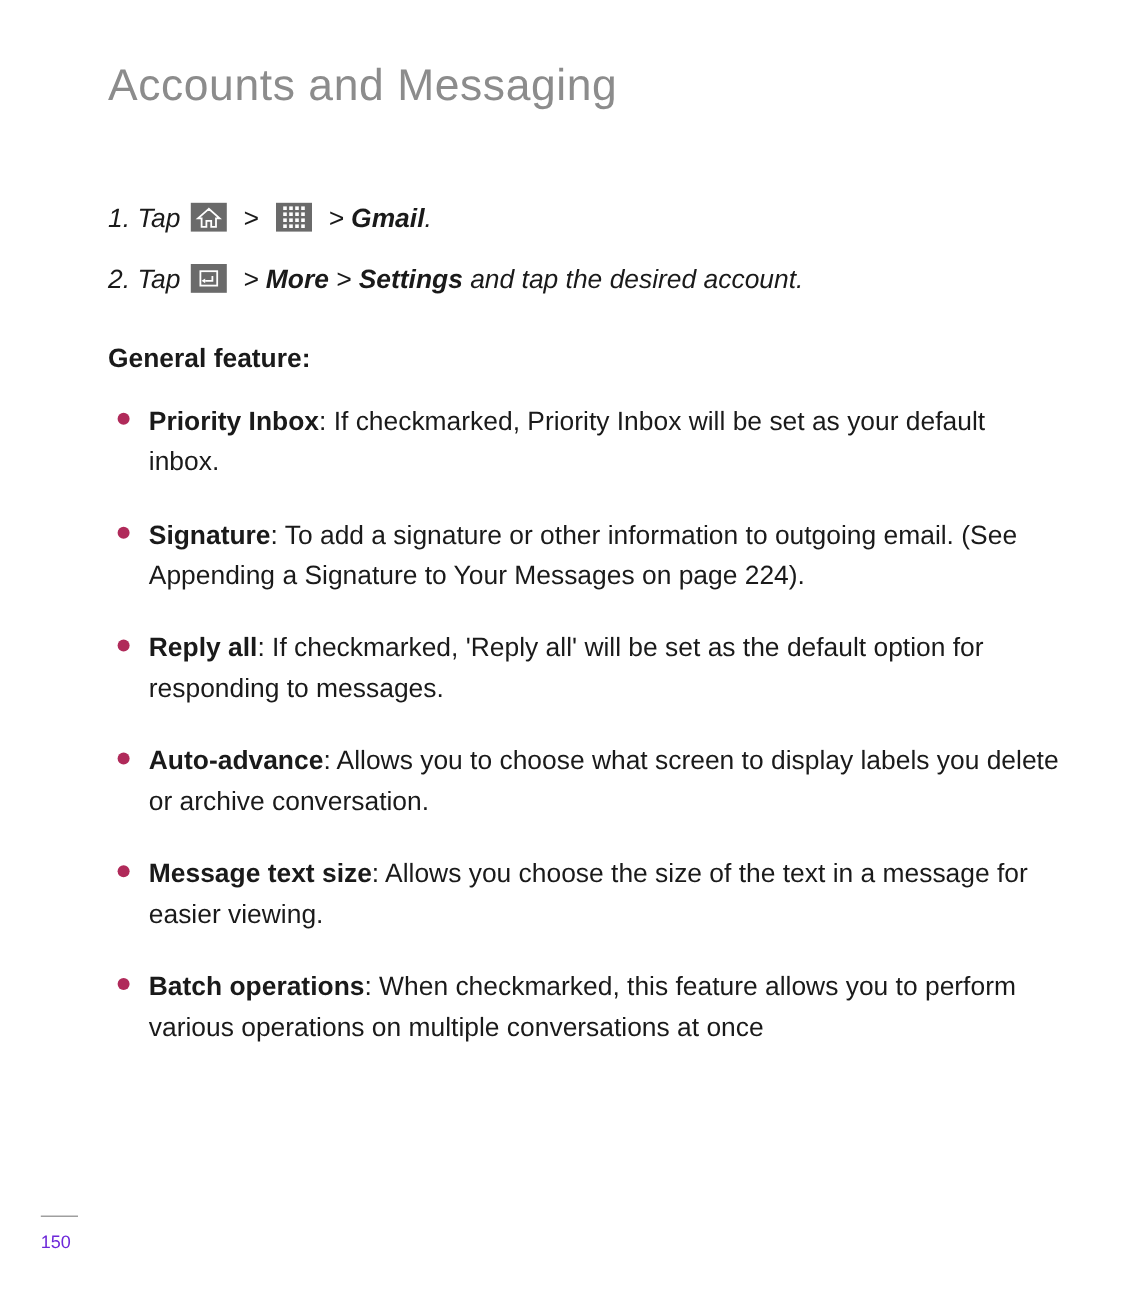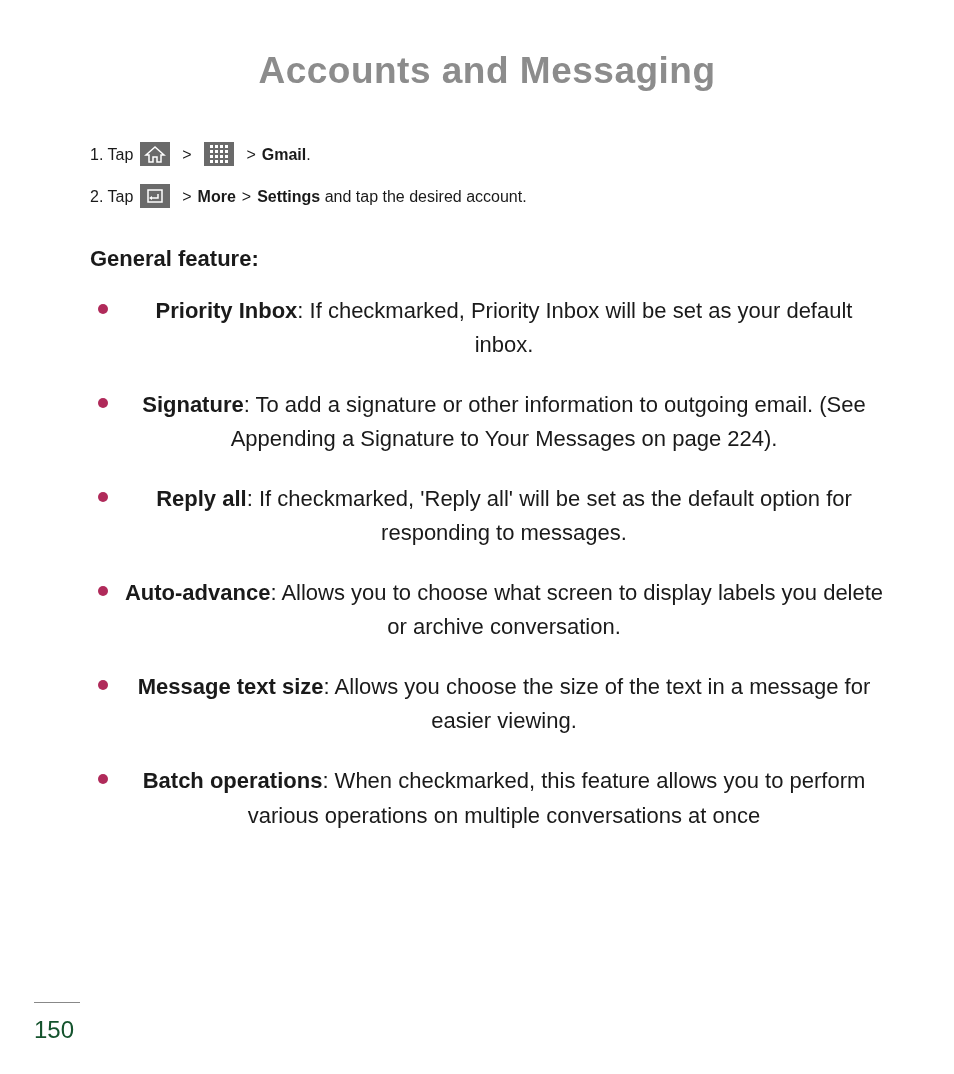--- a/index.html
+++ b/index.html
@@ -12,32 +12,32 @@
   }
   .page {
     box-sizing: border-box;
     width: 954px;
     min-height: 1074px;
     padding: 50px 70px 30px 90px;
     position: relative;
   }
   h1.title {
     font-size: 37px;
-    font-weight: 700;
+    font-weight: 400;
     color: #8c8c8c;
-    margin: 0 0 50px 0;
+    margin: 0 0 72px 0;
     letter-spacing: 0.5px;
-    text-align: center;
   }
   ol.steps {
     list-style: none;
     padding: 0;
     margin: 0 0 30px 0;
-    font-size: 16px;
+    font-size: 22px;
     line-height: 1.6;
+    font-style: italic;
   }
   ol.steps li {
     margin-bottom: 16px;
   }
   .icon-box {
     display: inline-block;
     width: 30px;
     height: 24px;
     background: #6a6a6a;
     color: #ffffff;
@@ -59,21 +59,20 @@
   }
   h2.subhead {
     font-size: 22px;
     font-weight: 700;
     margin: 36px 0 22px 0;
   }
   ul.bullets {
     list-style: none;
     padding: 0 0 0 0;
     margin: 0;
-    text-align: center;
   }
   ul.bullets li {
     position: relative;
     padding-left: 34px;
     font-size: 22px;
     line-height: 1.55;
     margin-bottom: 26px;
   }
   ul.bullets li::before {
     content: "";
@@ -82,22 +81,22 @@
     top: 10px;
     width: 10px;
     height: 10px;
     background: #b02a5a;
     border-radius: 50%;
   }
   .page-number {
     position: absolute;
     left: 34px;
     bottom: 30px;
-    font-size: 24px;
-    color: #14532d;
+    font-size: 15px;
+    color: #6d28d9;
   }
   .page-number::before {
     content: "";
     position: absolute;
     left: 0;
     right: -6px;
     top: -14px;
     height: 1px;
     background: #888;
   }

